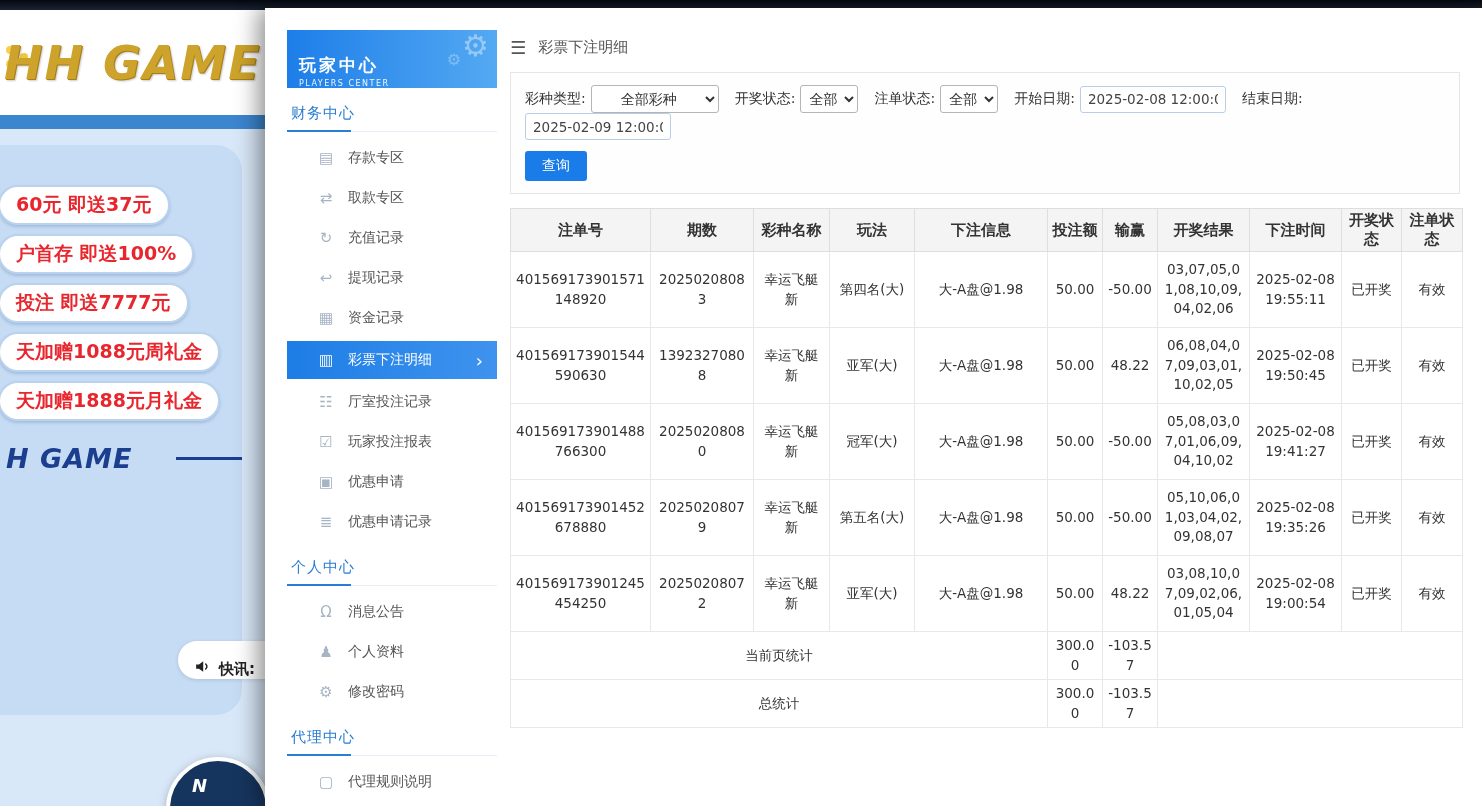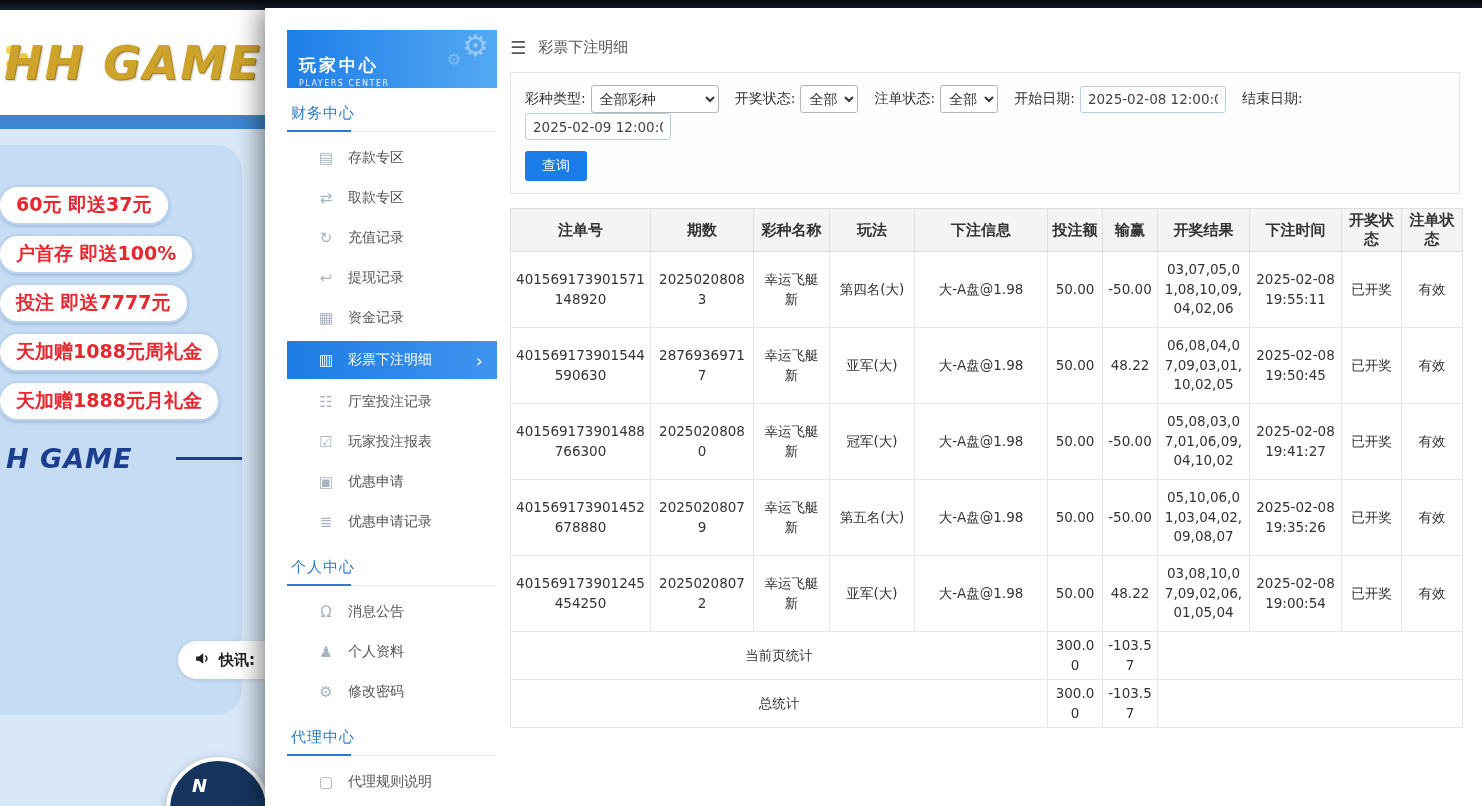--- a/index.html
+++ b/index.html
@@ -25,21 +25,21 @@
   .promo-title { font-size:58px; font-weight:900; color:#2f66cc; letter-spacing:4px;
     text-shadow:2px 2px 0 #fff, 4px 4px 3px rgba(30,60,130,.35); margin-bottom:26px; white-space:nowrap; }
   .pill-stack { display:flex; flex-direction:column; gap:9px; margin-left:-8px; }
   .promo-pill { width:fit-content; max-width:250px; background:#fff; border:2px solid #b9d2ee;
     border-radius:999px; padding:5px 16px; color:#e8262d; font-weight:bold; font-size:19px;
     white-space:nowrap; box-shadow:0 2px 3px rgba(60,100,160,.25); }
   .hgame-line { display:flex; align-items:center; gap:12px; margin-top:22px;justify-content:space-between; }
   .hgame-text { font-size:27px; font-weight:900; font-style:italic; color:#1c3e8e; letter-spacing:1px; white-space:nowrap; }
   .hgame-dash { display:inline-block; width:66px; height:3px; background:#1c3e8e; }
   .news-pill { position:absolute; left:178px; top:512px; width:140px; height:38px; background:#fff;
-    border-radius:19px; display:flex; align-items:center; gap:8px; padding-left:16px;
+    border-radius:19px; display:flex; align-items:flex-end; gap:8px; padding-left:16px;
     box-shadow:0 1px 4px rgba(0,0,0,.12); }
   .news-label { font-size:15px; font-weight:bold; color:#222; }
   .bg-circle { position:absolute; left:166px; top:628px; width:104px; height:104px; border-radius:50%;
     background:#16355e; border:4px solid #fff; box-shadow:0 2px 8px rgba(0,0,0,.25);
     display:flex; align-items:flex-start; justify-content:flex-start; padding:14px 0 0 22px; }
   .bg-circle span { color:#fff; font-weight:bold; font-size:18px; font-style:italic; }
 
   
   .modal { position:absolute; left:265px; top:8px; width:1217px; height:798px; background:#fff;
     box-shadow:-6px 0 22px rgba(0,0,0,.45); display:flex; padding:22px; overflow:hidden; }
@@ -66,21 +66,21 @@
   .content { flex:1; margin-left:13px; min-width:0; }
   .content-header { height:34px; display:flex; align-items:center; gap:12px; margin-bottom:8px; }
   .burger { font-size:18px; color:#555; cursor:pointer; }
   .page-title { font-size:15px; color:#555; }
 
   .filter-box { border:1px solid #e6e6e6; border-radius:0; background:#fefefe; padding:12px 14px 12px 14px; }
   .filter-row { display:flex; align-items:center; flex-wrap:wrap; }
   .f-label { font-size:14px; color:#333; margin-right:5px; white-space:nowrap; }
   .f-ctrl { margin-right:16px; }
   select { height:28px; border:1px solid #b5b5b5; border-radius:3px; font-size:14px; color:#333;
-    background:#fff; padding:0 4px; font-family:inherit; }
+    background:#fff; padding:0 4px; font-family:inherit;text-align:center; }
   .sel-wide { min-width:128px; }
   .date-input { height:27px; width:146px; border:1px solid #b9cfe8; border-radius:3px; font-size:13.5px;
     color:#444; padding:0 7px; font-family:inherit; }
   .btn-query { margin-top:11px; background:#1a7ce8; color:#fff; border:none; border-radius:3px;
     padding:6px 17px; font-size:14px; cursor:pointer; font-family:inherit; }
 
   
   .bet-table { margin-top:14px; width:952px; table-layout:fixed; border-collapse:collapse;
     text-align:center; color:#333; }
   .bet-table th { background:#f4f4f5; border:1px solid #dedede; height:38px; font-size:15px;
@@ -276,21 +276,21 @@
               <td>大-A盘@1.98</td>
               <td>50.00</td>
               <td>-50.00</td>
               <td>03,07,05,01,08,10,09,04,02,06</td>
               <td>2025-02-08 19:55:11</td>
               <td>已开奖</td>
               <td>有效</td>
             </tr>
             <tr class="data-row">
               <td>401569173901544590630</td>
-              <td>28769369717</td>
+              <td>13923270808</td>
               <td>幸运飞艇新</td>
               <td>亚军(大)</td>
               <td>大-A盘@1.98</td>
               <td>50.00</td>
               <td>48.22</td>
               <td>06,08,04,07,09,03,01,10,02,05</td>
               <td>2025-02-08 19:50:45</td>
               <td>已开奖</td>
               <td>有效</td>
             </tr>

